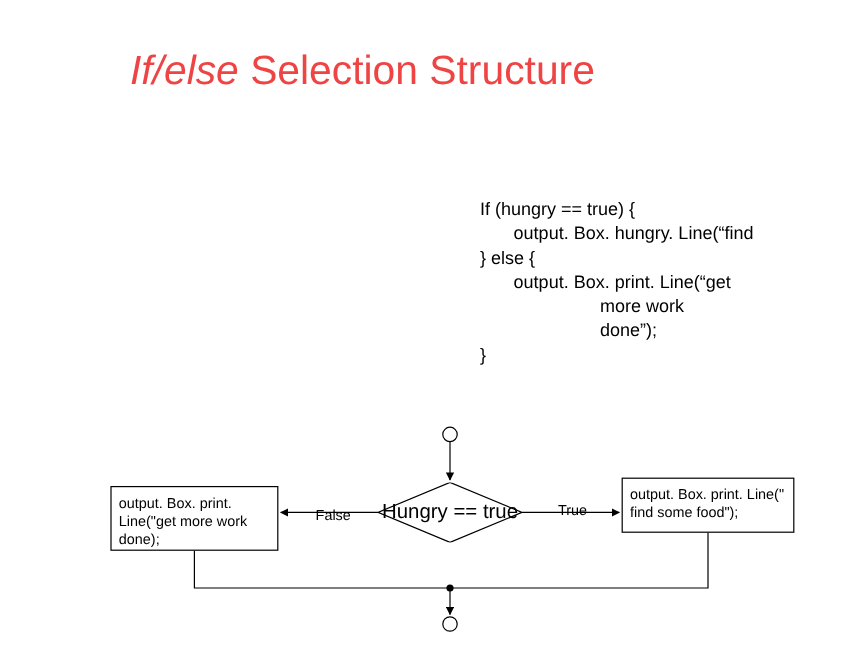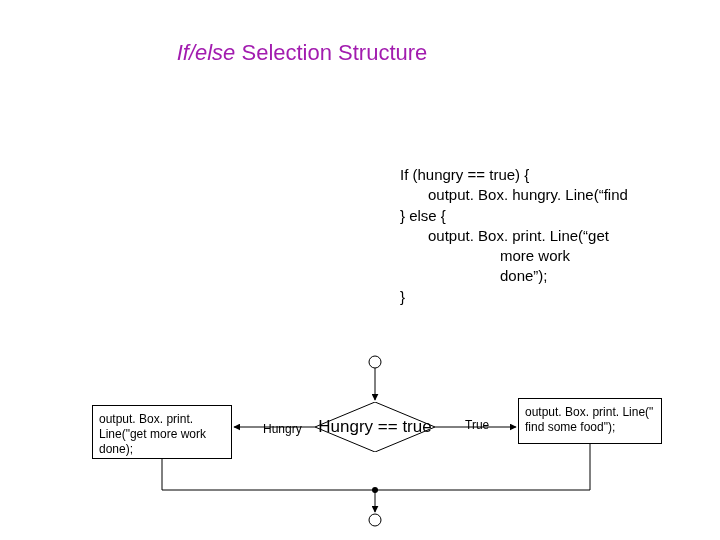--- a/index.html
+++ b/index.html
@@ -10,22 +10,22 @@
     font-family: Arial, Helvetica, sans-serif;
     position: relative;
     overflow: hidden;
   }
   .title {
     position: absolute;
     top: 40px;
     left: 0;
     width: 604px;
     text-align: center;
-    font-size: 22px;
-    color: #a21caf;
+    font-size: 34px;
+    color: #ef4444;
   }
   .title .ital { font-style: italic; }
   .code {
     position: absolute;
     top: 165px;
     left: 400px;
     width: 280px;
     font-size: 15px;
     font-weight: normal;
     color: #000;
@@ -96,21 +96,21 @@
 
 <div class="diamond-wrap">
   <div class="diamond">
     <svg width="120" height="50" viewBox="0 0 120 50">
       <polygon points="60,0 120,25 60,50 0,25" fill="#fff" stroke="#000" stroke-width="1"></polygon>
     </svg>
   </div>
   <div class="diamond-label">Hungry == true</div>
 </div>
 
-<div class="edge-label lbl-false">Hungry</div>
+<div class="edge-label lbl-false">False</div>
 <div class="edge-label lbl-true">True</div>
 
 <svg class="wires">
   <defs>
     <marker id="arr" viewBox="0 0 10 10" refX="9" refY="5" markerWidth="7" markerHeight="7" orient="auto-start-reverse">
       <path d="M 0 0 L 10 5 L 0 10 z" fill="#000"></path>
     </marker>
   </defs>
 
   <circle cx="375" cy="362" r="6" fill="#fff" stroke="#000"></circle>

